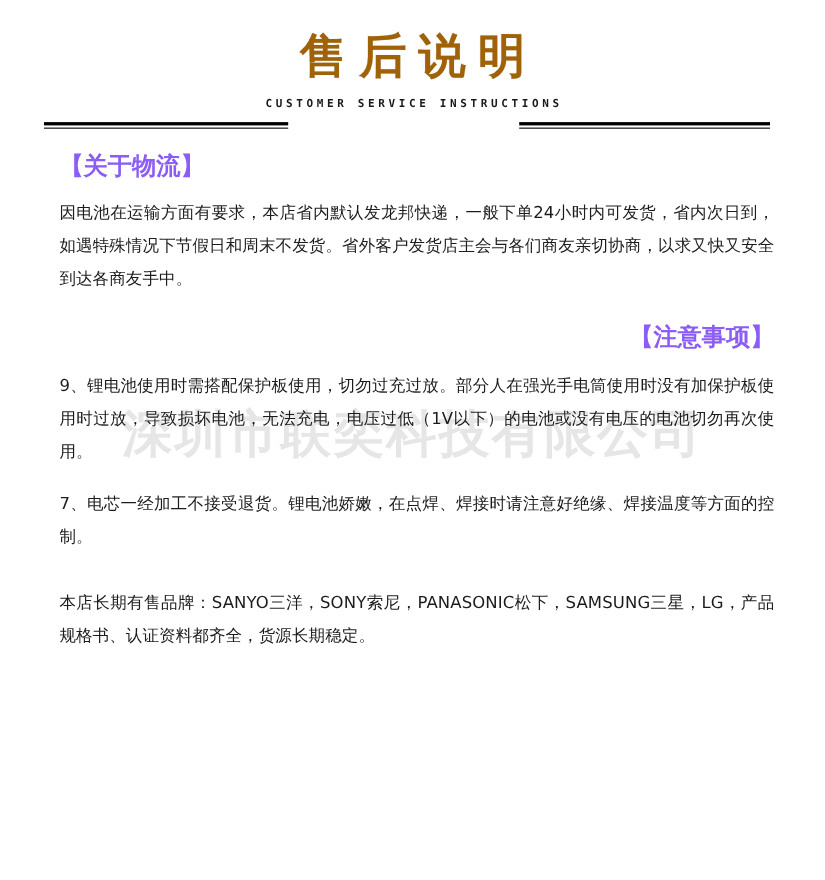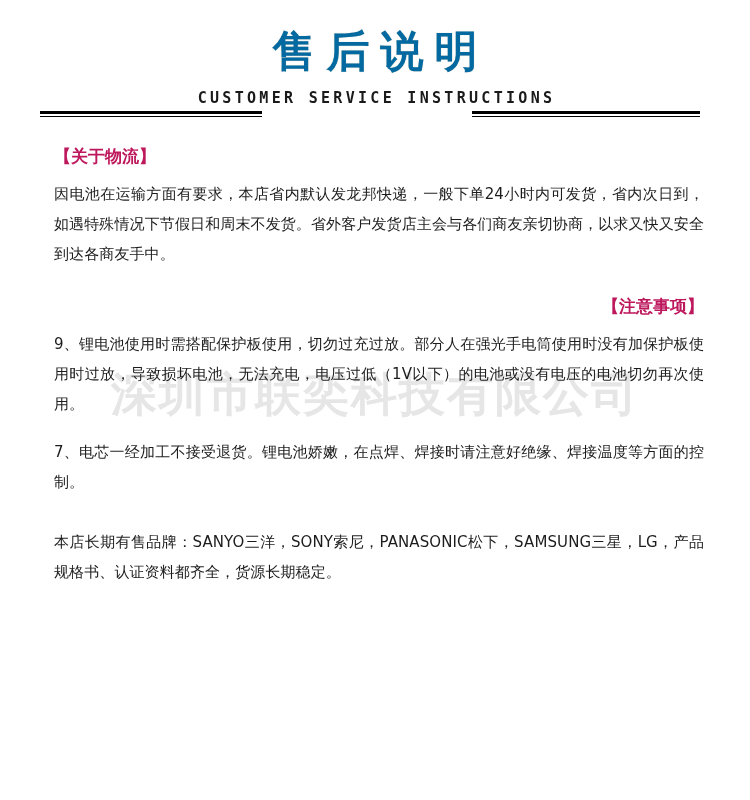--- a/index.html
+++ b/index.html
@@ -46,29 +46,29 @@
     position: relative;
     z-index: 2;
     padding-top: 26px;
     text-align: center;
   }
   .header-title {
     font-family: "DejaVu Serif", "Liberation Serif", serif;
     font-size: 43px;
     font-weight: 700;
     letter-spacing: 11px;
-    color: #0369a1;
+    color: #a16207;
     line-height: 1.18;
     margin: 0;
     padding-left: 11px;
     text-shadow: 0 0 1px rgba(77,83,37,0.35);
   }
   .header-subtitle {
     font-family: "DejaVu Sans Mono", "Liberation Mono", monospace;
-    font-size: 15px;
+    font-size: 10px;
     font-weight: 700;
     letter-spacing: 3.3px;
     color: #1a1a1a;
     margin: 12px 0 0 0;
     padding-left: 3px;
     white-space: nowrap;
   }
 
   
   .rules {
@@ -106,23 +106,23 @@
     position: relative;
     z-index: 2;
     padding: 0 46px 0 54px;
     margin-top: 38px;
   }
 
   .section { margin: 0; }
 
   .section-heading {
     font-family: "DejaVu Sans", "Liberation Sans", sans-serif;
-    font-size: 17px;
+    font-size: 22px;
     font-weight: 700;
-    color: #be185d;
+    color: #8b5cf6;
     margin: 0 0 12px 0;
     letter-spacing: 0px;
     line-height: 1.3;
   }
 
   .body-text {
     font-family: "DejaVu Sans", "Liberation Sans", sans-serif;
     font-size: 15px;
     color: #1c1c1c;
     line-height: 30px;

